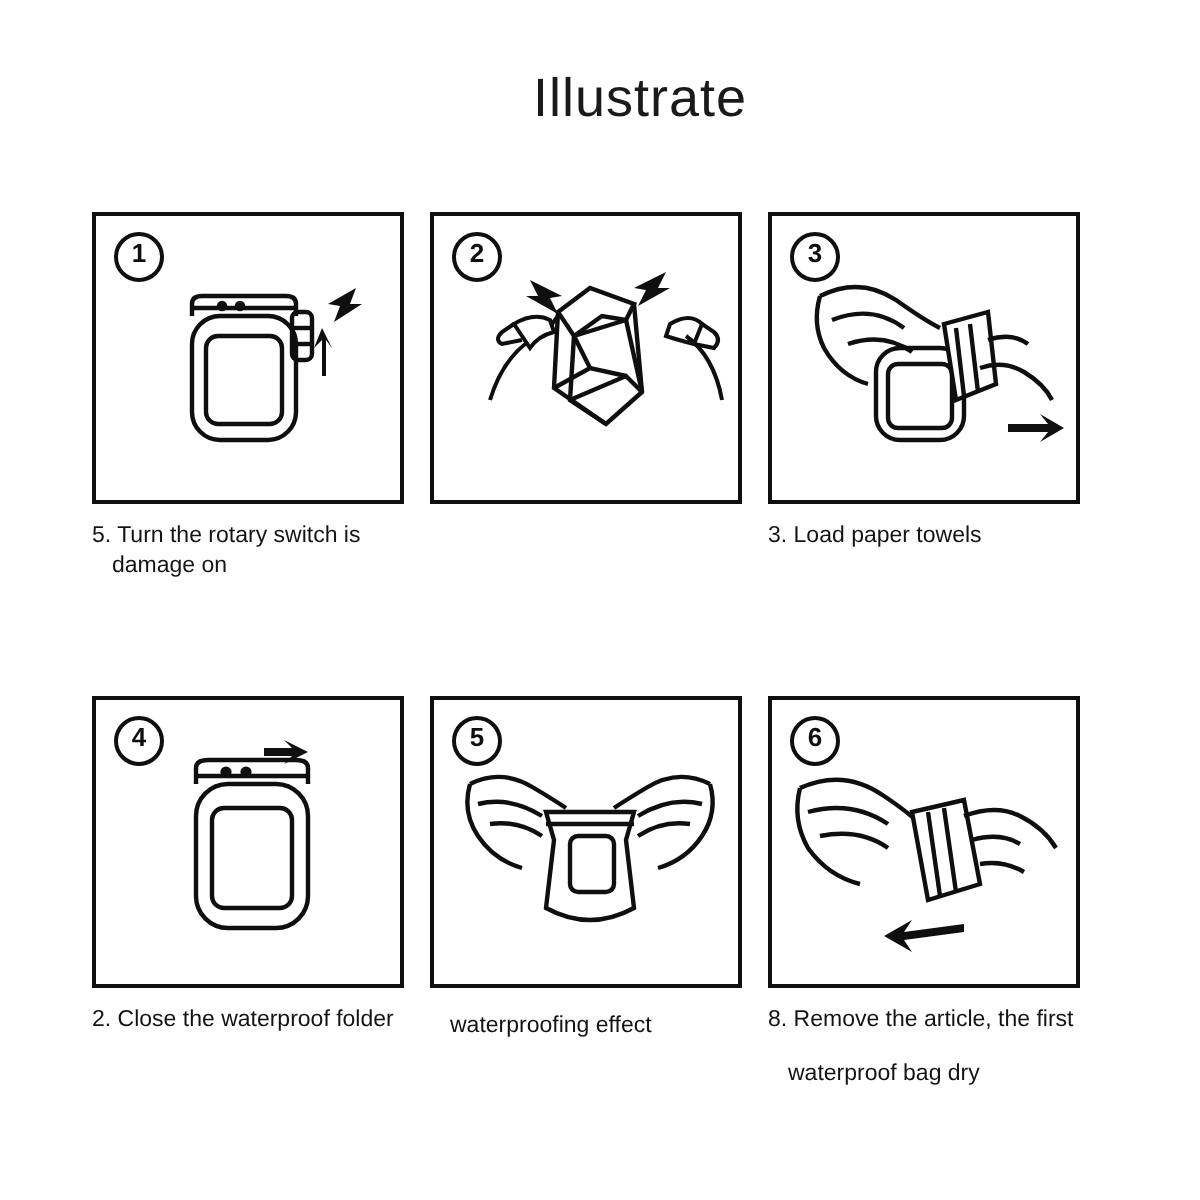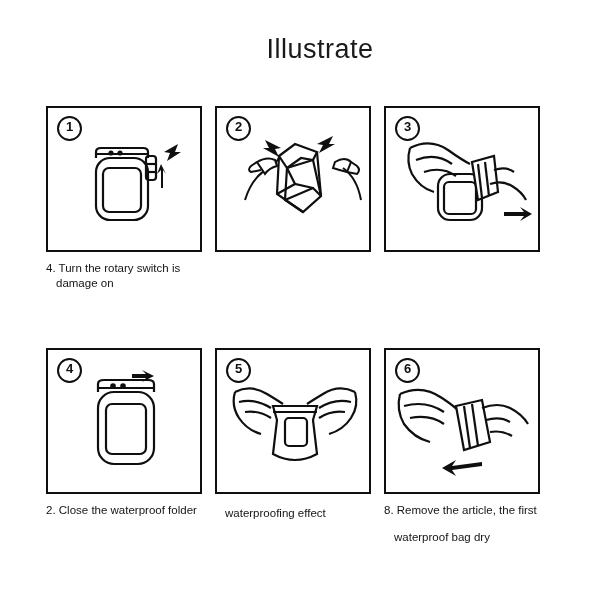--- a/index.html
+++ b/index.html
@@ -120,21 +120,21 @@
               <line x1="98" y1="64" x2="108" y2="64"></line>
             </g>
             <g fill="#0f0f0f">
               <path d="M116 44 L130 36 L127 44 L133 44 L119 53 L122 45 Z"></path>
               <path d="M113 80 L113 62 L109 66 L113 56 L118 66 L115 62 L115 80 Z"></path>
             </g>
           </svg>
         </div>
       </div>
       <div class="caption">
-        <span>4. Turn the rotary switch is</span>
+        <span>5. Turn the rotary switch is</span>
         <span class="l2">damage on</span>
       </div>
     </div>
 
     <div class="cell">
       <div class="panel">
         <div class="badge">2</div>
         <div class="art">
           <svg viewBox="0 0 156 146" width="156" height="146">
             <g fill="none" stroke="#0f0f0f" stroke-width="2.2">
@@ -181,20 +181,24 @@
               <path d="M99 54 L103 88"></path>
               <path d="M104 76 Q116 72 126 78 Q136 84 140 92"></path>
               <path d="M108 62 Q120 58 128 64"></path>
             </g>
             <g fill="#0f0f0f">
               <path d="M118 104 L138 104 L134 99 L146 106 L134 113 L138 108 L118 108 Z"></path>
             </g>
           </svg>
         </div>
       </div>
+      <div class="caption">
+        <span>3. Load paper towels</span>
+        <span class="l2"></span>
+      </div>
     </div>
 
     <div class="spacer-row"></div>
 
     <div class="cell row2">
       <div class="panel">
         <div class="badge">4</div>
         <div class="art">
           <svg viewBox="0 0 156 146" width="156" height="146">
             <g fill="none" stroke="#0f0f0f" stroke-width="2.2">

